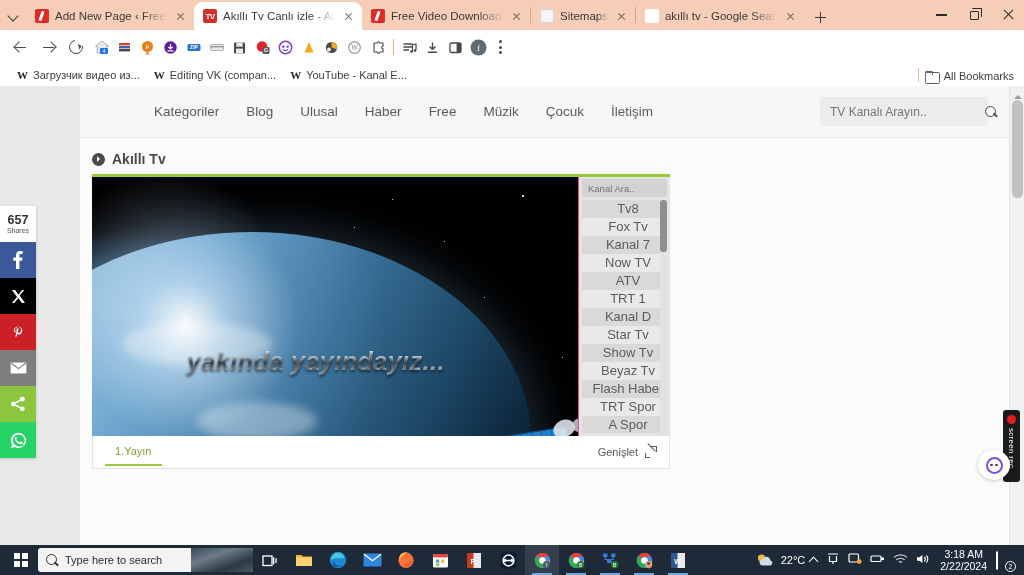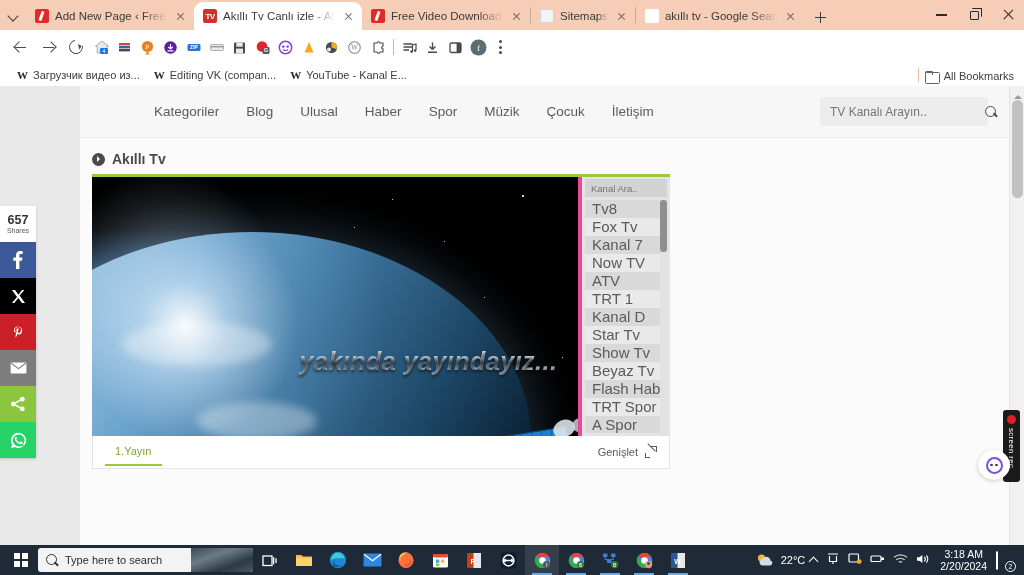--- a/index.html
+++ b/index.html
@@ -229,47 +229,47 @@
     border-radius:50% 50% 45% 45%; transform: rotate(-25deg); opacity:.85;
   }
   .sat-dish2 {
     position:absolute; left:82px; top:16px; width:16px; height:14px; background:#cfd9e0;
     border-radius:50%; transform: rotate(-20deg); opacity:.8;
   }
   .sat-boom {
     position:absolute; left:100px; top:24px; width:34px; height:4px; background:#dfe6ea; transform: rotate(-6deg);
   }
   .video-text {
-    position:absolute; left:0; right:0; top:170px; text-align:center;
+    position:absolute; left:0; right:0; top:170px; text-align:left;
     font-family:"Liberation Sans", sans-serif; font-style:italic; font-weight:bold;
     font-size:25px; letter-spacing:.5px;
     background: linear-gradient(180deg,#f2f6f9 0%, #b9c6d1 42%, #5d6c79 55%, #cfd9e2 78%, #8d9aa6 100%);
     -webkit-background-clip:text; background-clip:text; color:transparent;
     text-shadow: 0 2px 3px rgba(0,0,0,.55);
     padding-left: 95px;
   }
   .player-chanpanel {
     position:absolute; right:0; top:0; width:92px; height:259px; background:#e4e4e4;
-    border-left:4px solid #ec4899;
+    border-left:1px solid #ec4899;
   }
   .chan-search {
     height:18px; margin:2px 3px 2px 3px; background:#d3d3d3;
     display:flex; align-items:center; padding:0 6px;
   }
   .chan-search input {
     border:0; background:transparent; outline:none; width:100%;
     font-size:9.5px; color:#7d7d7d; font-family:"Liberation Sans", sans-serif;
   }
   .chan-list {
     position:absolute; left:3px; right:3px; top:23px; bottom:3px;
     overflow:hidden; background:#e9e9e9;
   }
   .chan-item {
-    height:18px; line-height:18px; padding-left:7px; font-size:15px; color:#5b5b5b;
-    white-space:nowrap; overflow:hidden;
+    height:18px; line-height:18px; padding-left:7px; font-size:13px; color:#5b5b5b;
+    white-space:nowrap; overflow:hidden;text-align:center;
   }
   .chan-item:nth-child(odd) { background:#d9d9d9; }
   .chan-item:nth-child(even) { background:#e9e9e9; }
   .chan-scroll {
     position:absolute; right:3px; top:23px; width:7px; height:236px; background:#e2e2e2;
   }
   .chan-thumb { position:absolute; top:0; left:0; width:7px; height:52px; background:#8f8f8f; border-radius:3px; }
   .player-footer {
     position:relative; width:578px; height:33px; background:#fff; border:1px solid #e3e3e3; border-top:0;
     display:flex; align-items:center; padding:4px 12px;
@@ -583,21 +583,21 @@
 
   <div class="viewport">
     <div class="page-white"></div>
 
     <div class="site-header">
       <div class="nav">
         <a href="#">Kategoriler</a>
         <a href="#">Blog</a>
         <a href="#">Ulusal</a>
         <a href="#">Haber</a>
-        <a href="#">Spor</a>
+        <a href="#">Free</a>
         <a href="#">Müzik</a>
         <a href="#">Çocuk</a>
         <a href="#">İletişim</a>
       </div>
       <div class="site-search">
         <input type="text" placeholder="TV Kanalı Arayın.." style="">
         <span class="mag"></span>
       </div>
     </div>
 
@@ -889,21 +889,21 @@
         </span>
         <span>
           <svg width="15" height="12" viewBox="0 0 15 12">
               <path d="M1 4.3h2.4L6.4 2v8L3.4 7.7H1z" fill="#fff"></path>
               <path d="M8.4 3.8a3.6 3.6 0 0 1 0 4.6M10.4 2.4a6 6 0 0 1 0 7.3" stroke="#fff" stroke-width="1.1" fill="none"></path>
             </svg>
         </span>
       </div>
       <div class="tb-clock">
         <div>3:18 AM</div>
-        <div>2/20/2024</div>
+        <div>2/22/2024</div>
       </div>
       <div class="notif-badge">
         <span class="nb-box"></span>
         <span class="nb-num">2</span>
       </div>
     </div>
   </div>
 
 </div>
 

